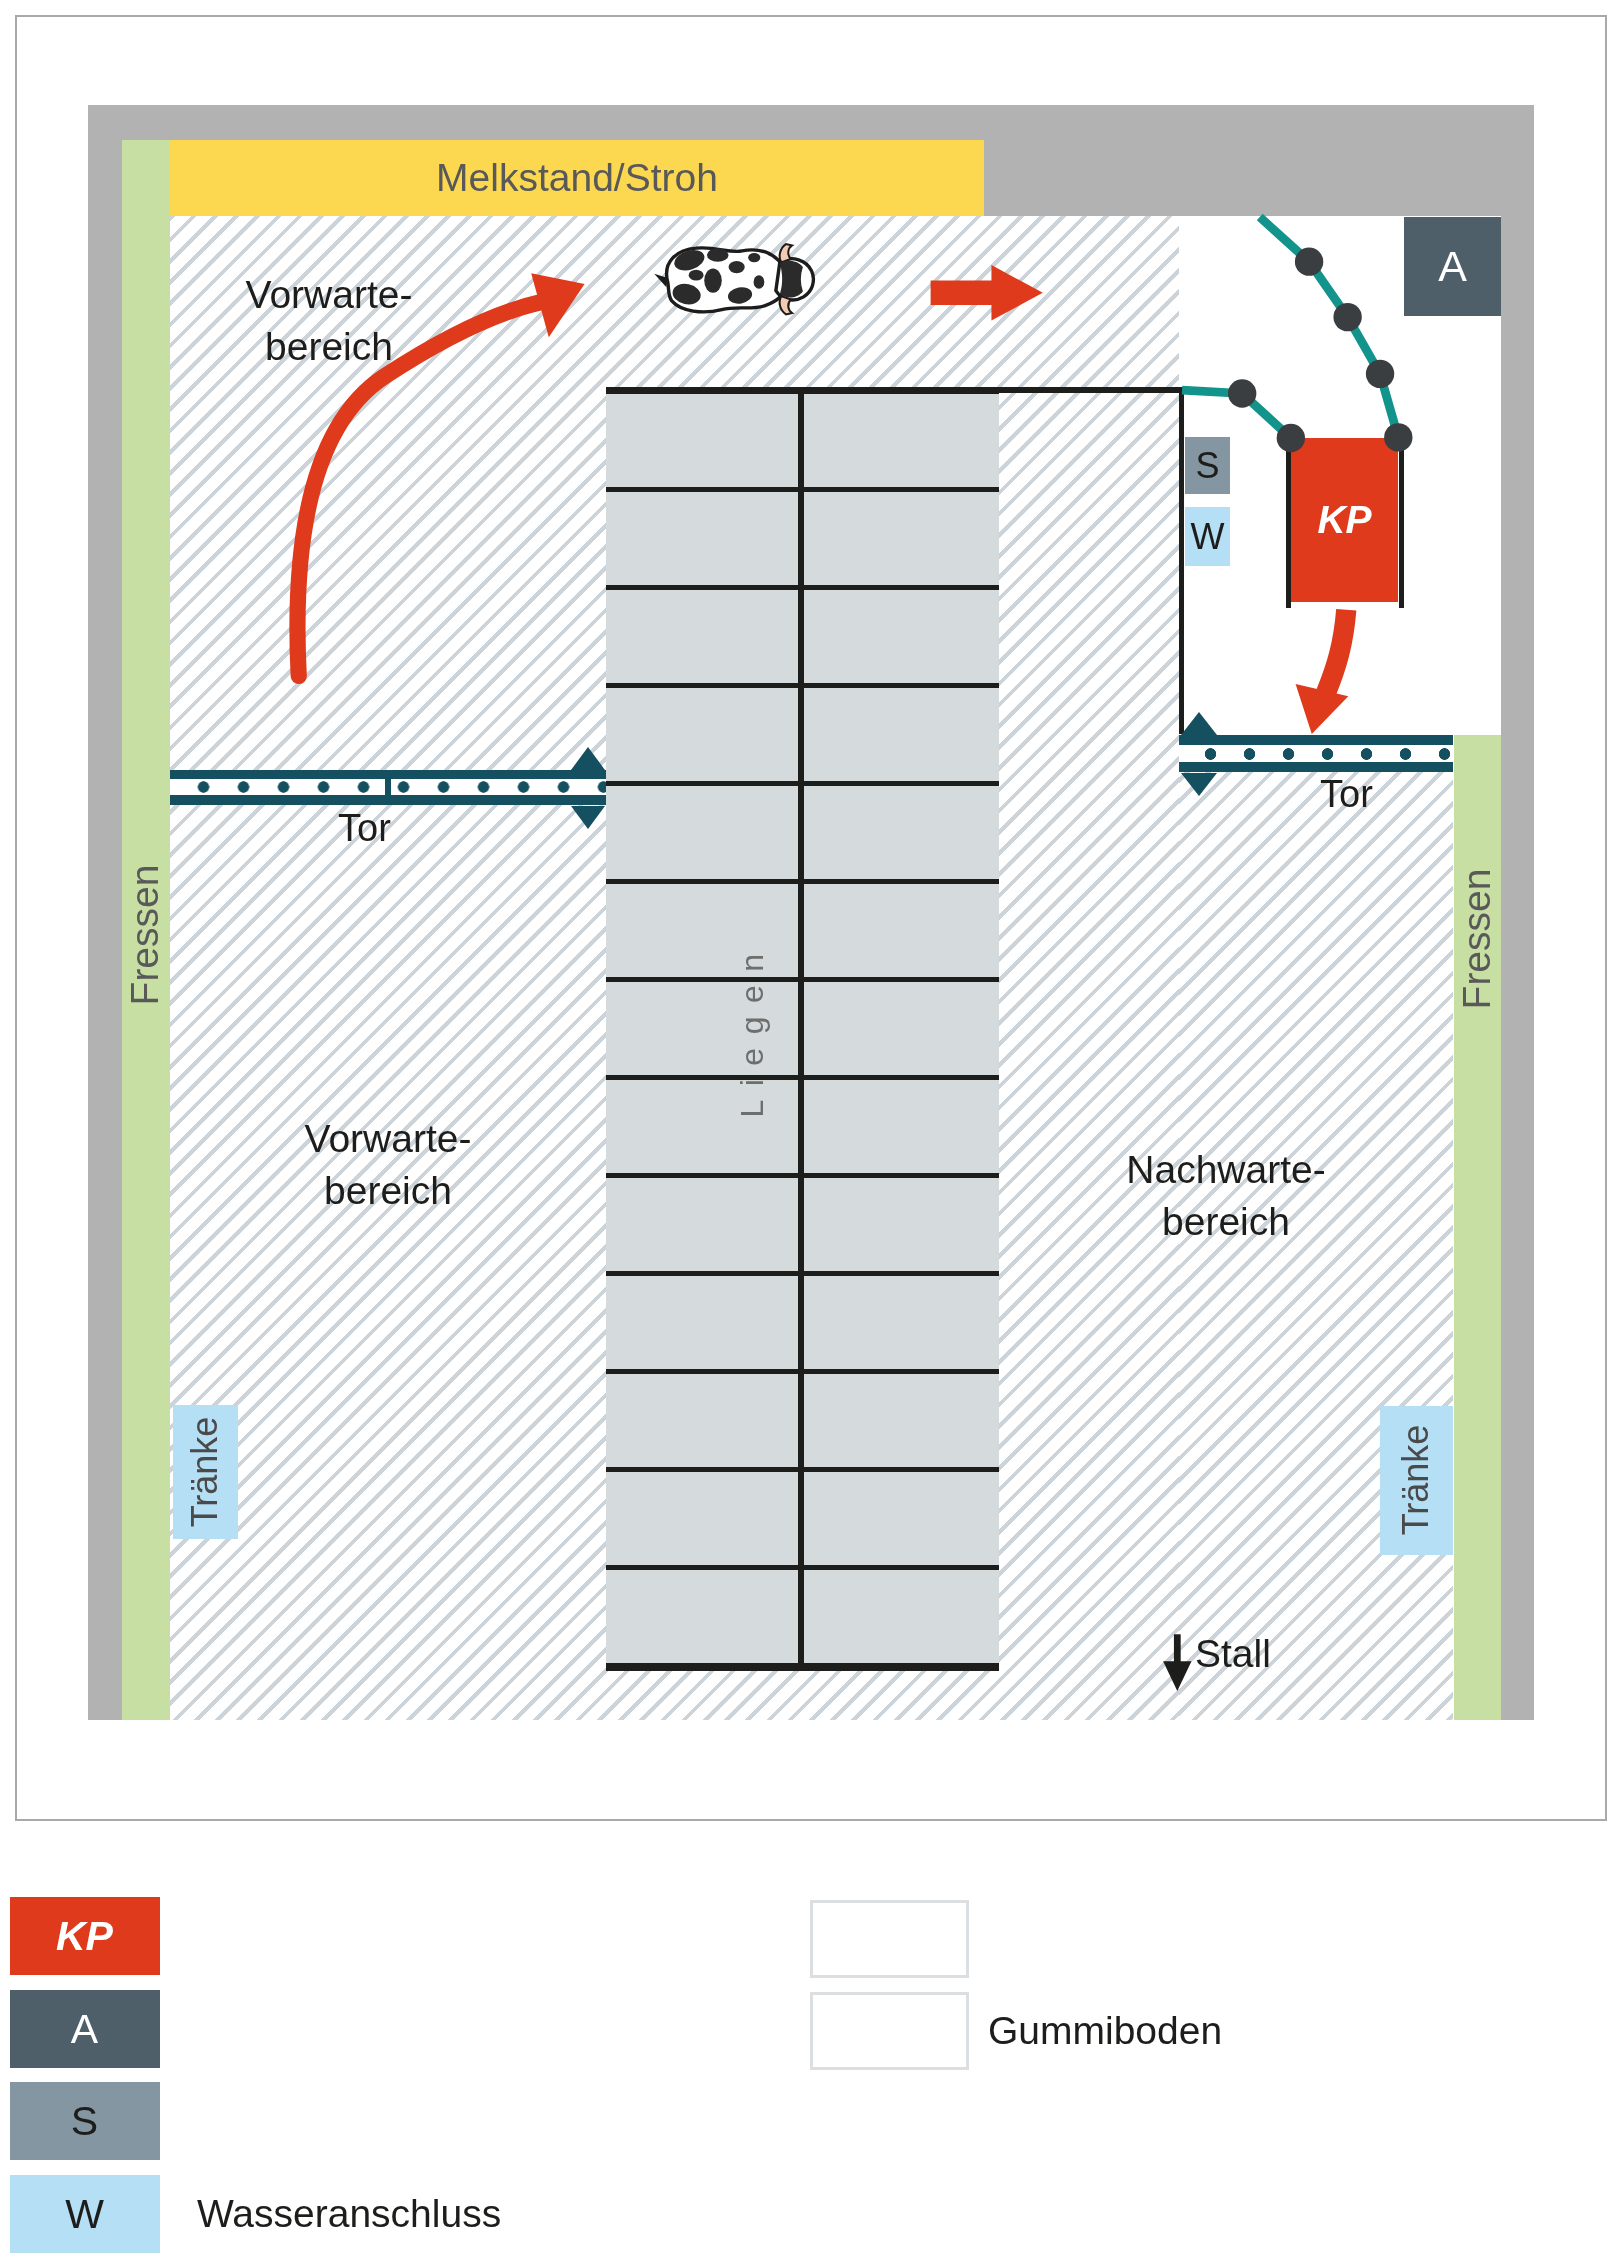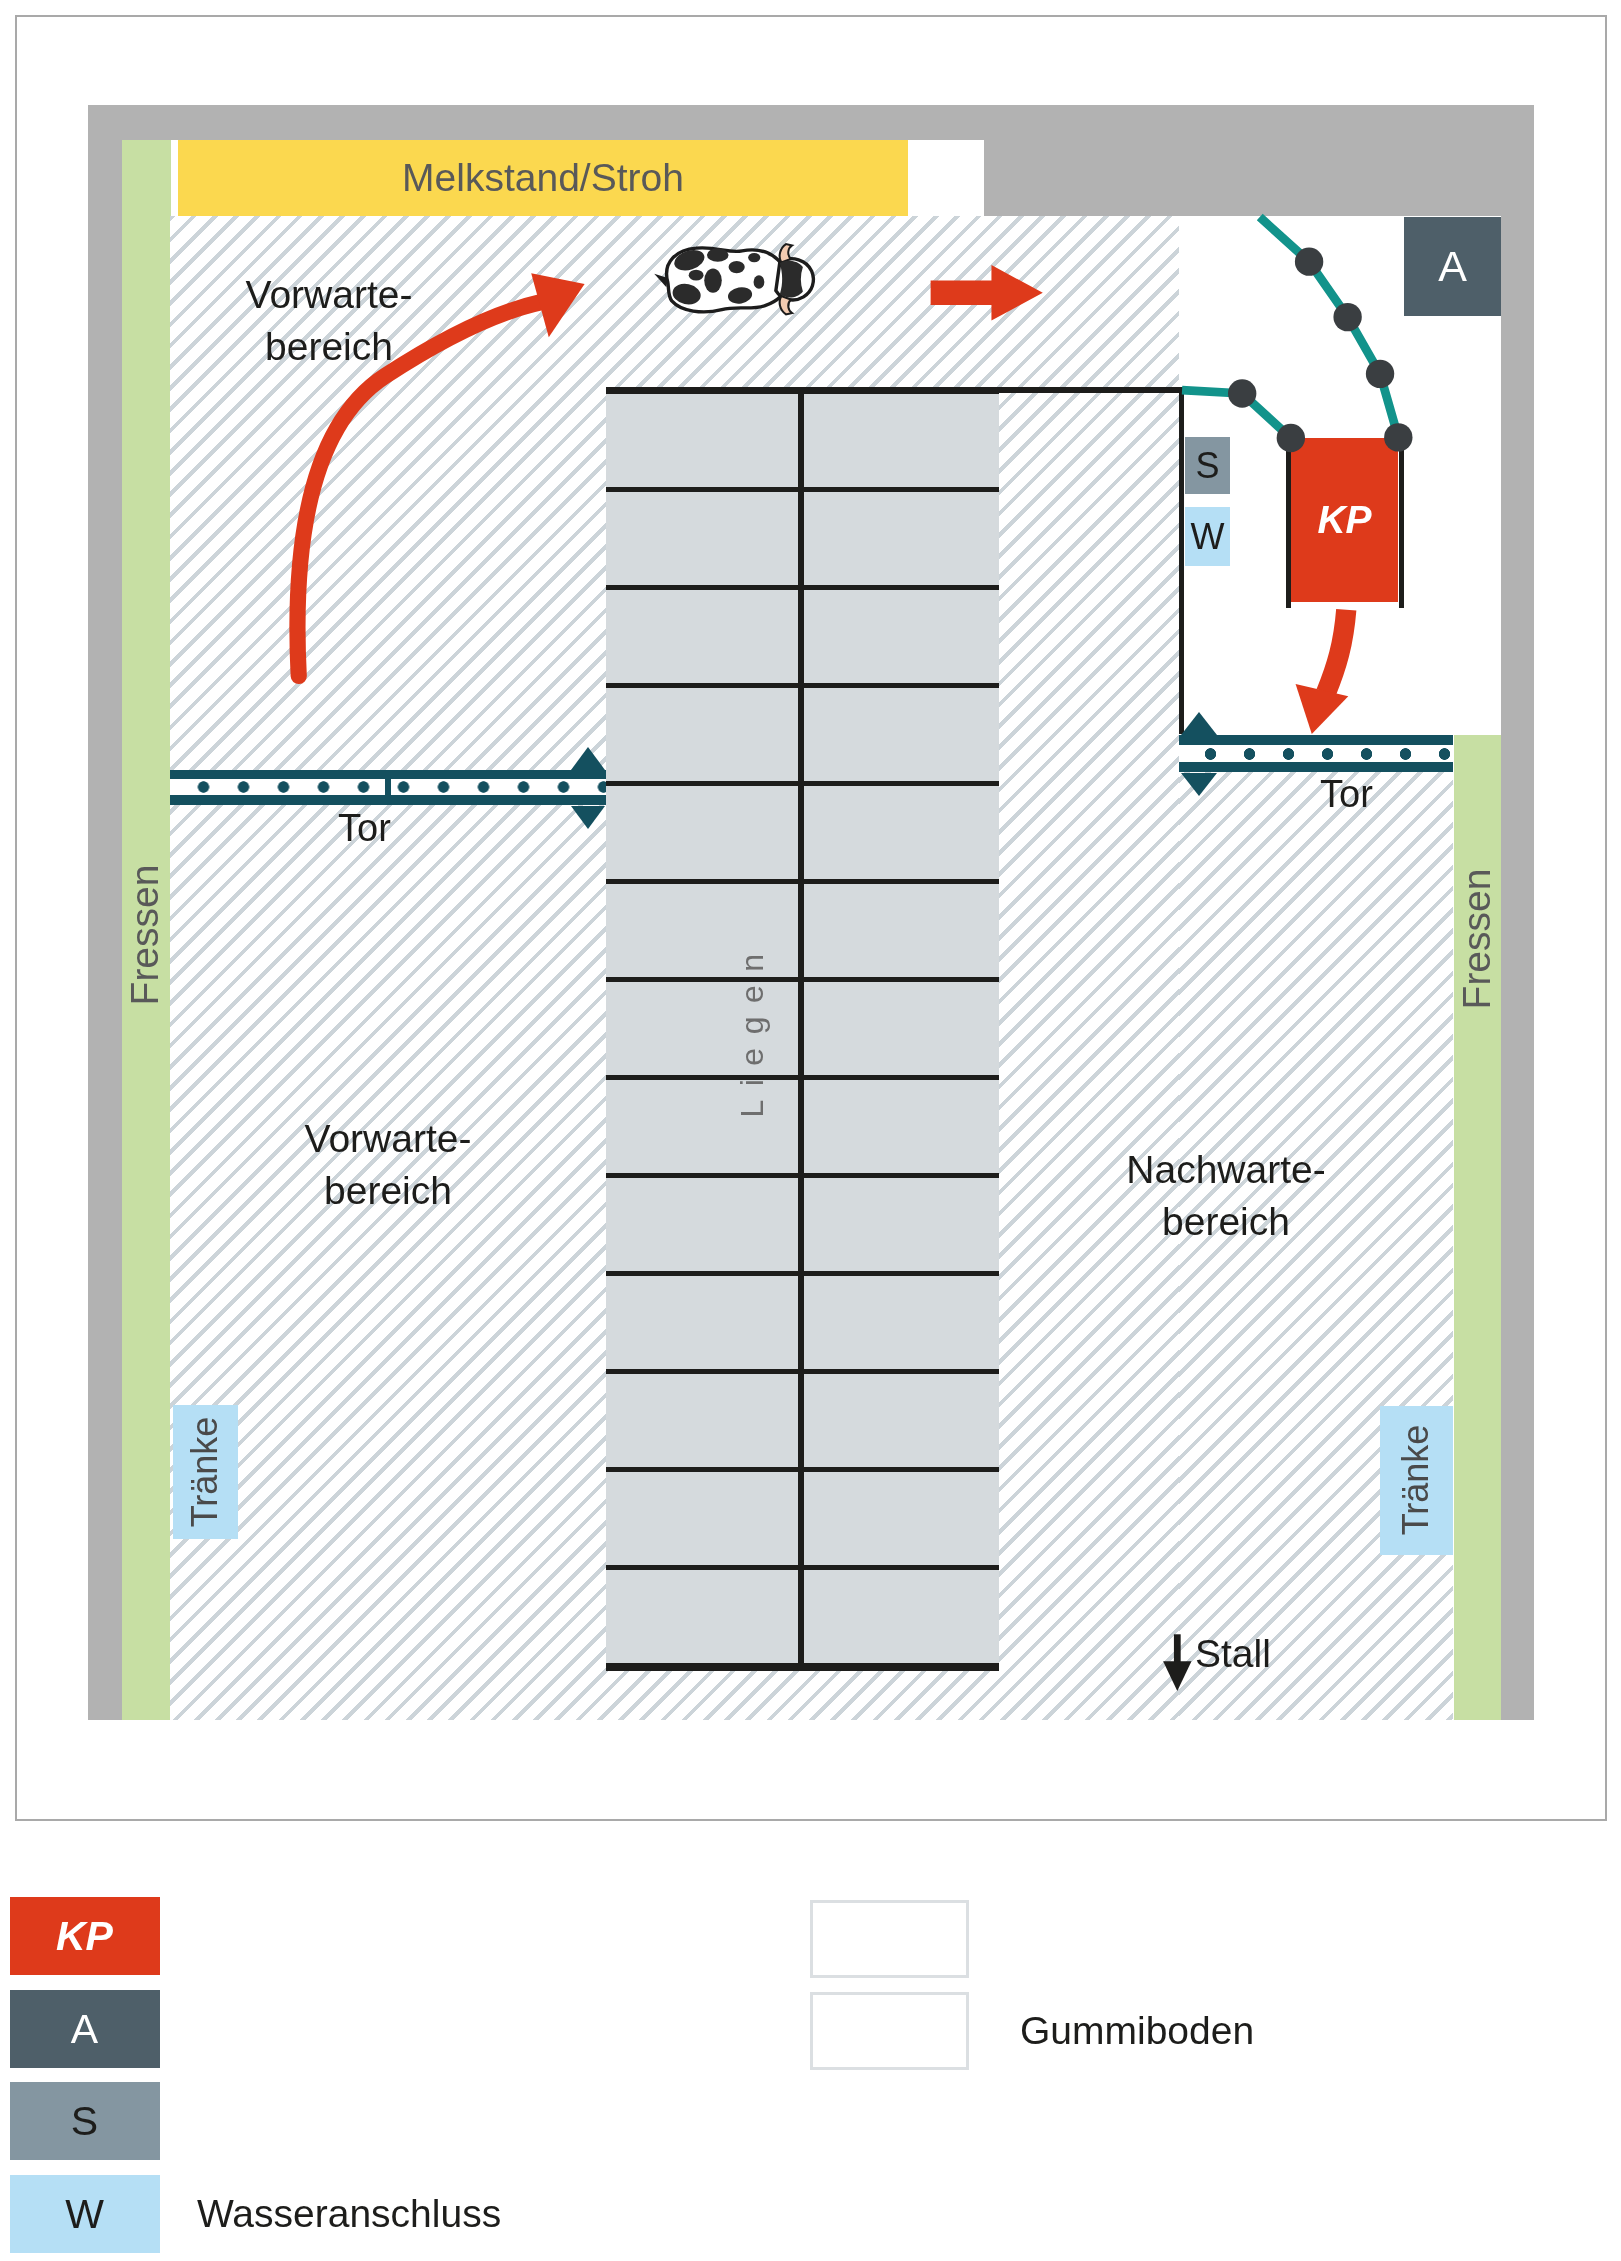--- a/index.html
+++ b/index.html
@@ -20,22 +20,22 @@
   }
   html,body{margin:0;padding:0;background:#ffffff;}
   .page{position:relative;width:1622px;height:2261px;background:#fff;
         font-family:"Liberation Sans","DejaVu Sans",sans-serif;color:var(--ink);overflow:hidden;}
   .abs{position:absolute;}
   .frame{left:15px;top:15px;width:1588px;height:1802px;border:2px solid var(--framegray);background:#fff;}
   .wall{background:var(--wall);}
   .green{background:var(--green);}
   .hatch{background-image:repeating-linear-gradient(135deg,var(--hatchline) 0 4px,transparent 4px 15px);background-color:#fff;}
   .white-area{background:#fff;}
-  .yellow-bar{left:170px;top:140px;width:730px;height:76px;background:var(--yellow);
-              display:flex;align-items:center;justify-content:center;margin-left:8px;}
+  .yellow-bar{left:170px;top:140px;width:814px;height:76px;background:var(--yellow);
+              display:flex;align-items:center;justify-content:center;}
   .yellow-bar span{font-size:39px;color:var(--graytext);}
   .blackline{background:var(--ink);}
   .stall-grid{left:606px;top:389px;width:393px;height:1277px;
       background-color:var(--cell);
       background-image:repeating-linear-gradient(to bottom,var(--ink) 0 5.4px,transparent 5.4px 98px);
       border-bottom:5.4px solid var(--ink);}
   .area-label{font-size:39px;line-height:52px;text-align:center;color:var(--ink);}
   .rot{transform:translate(-50%,-50%) rotate(-90deg);transform-origin:center;white-space:nowrap;}
   .rot-label{font-size:39px;color:var(--graytext);}
   .liegen{font-size:32px;letter-spacing:13.5px;color:#6e6e6e;}
@@ -204,16 +204,16 @@
   </div>
 
   <div class="abs legend-key box-wblue" style="top:2175px;">
     <span class="letter-dark">W</span>
   </div>
   <div class="abs legend-label" style="left:197px;top:2175px;">Wasseranschluss</div>
 
   <div class="abs swatch hatch" style="top:1900px;"></div>
 
   <div class="abs swatch" style="top:1992px;"></div>
-  <div class="abs legend-label" style="left:988px;top:1992px;margin-left:32px;">Gummiboden</div>
+  <div class="abs legend-label" style="left:988px;top:1992px;">Gummiboden</div>
 
 </div>
 
 
 </body></html>

